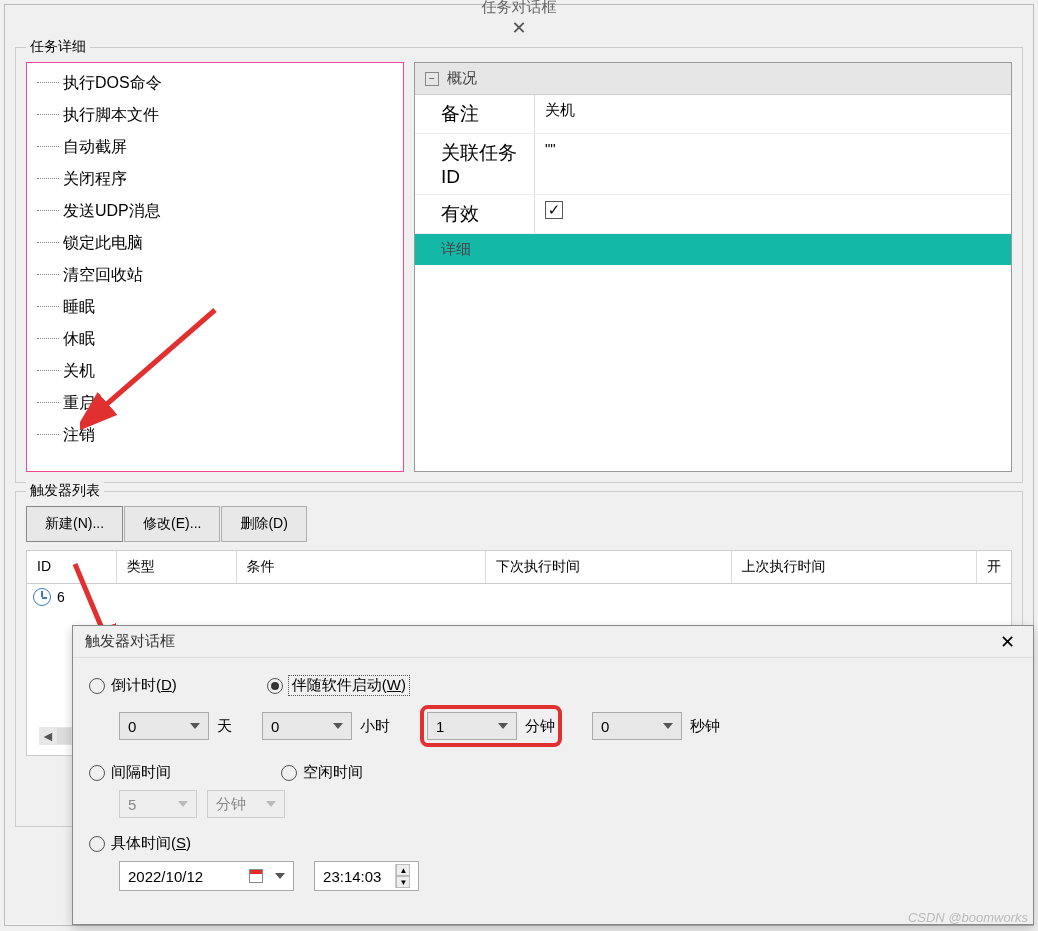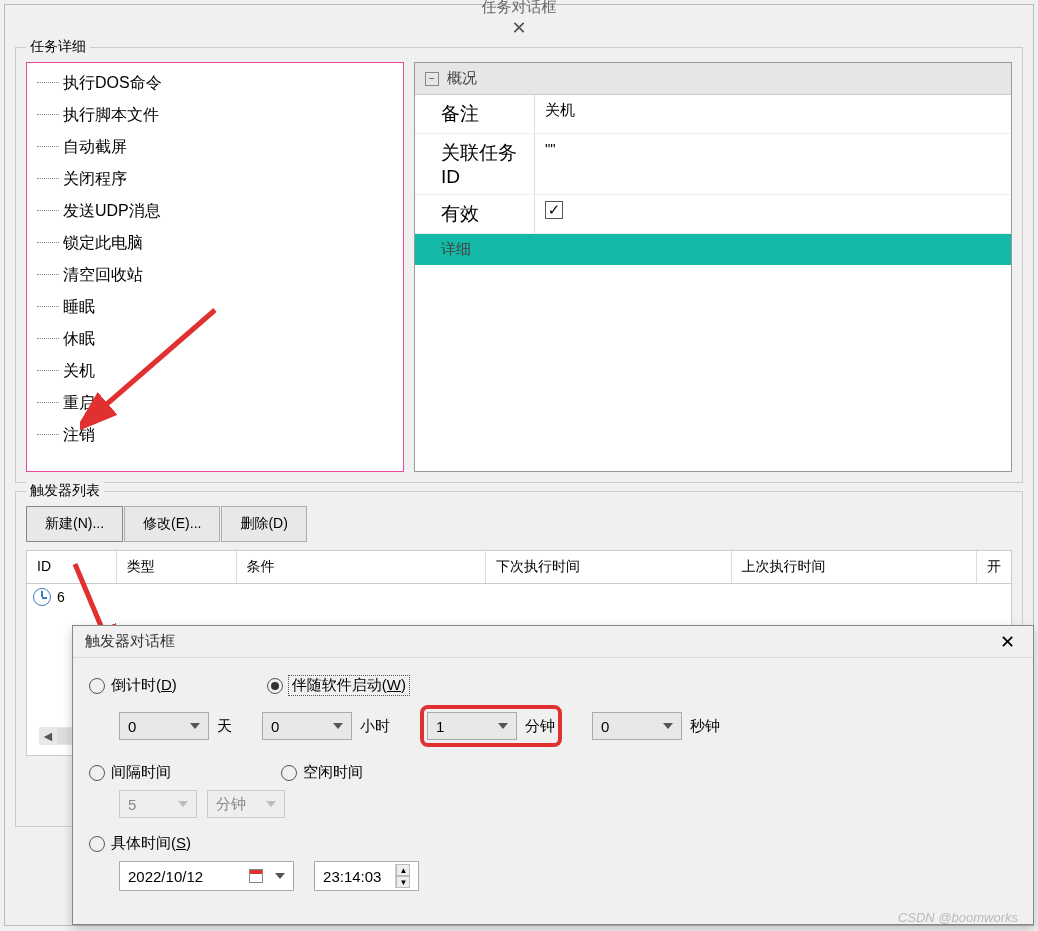--- a/index.html
+++ b/index.html
@@ -284,21 +284,21 @@
   }
   .spin div {
     width:14px; height:12px;
     display:flex; align-items:center; justify-content:center;
     font-size:8px; background:#eee; border:1px solid #bbb;
   }
   
   .arrow-svg { position:absolute; pointer-events:none; }
   .watermark {
     position:absolute;
-    right:20px; bottom:6px;
+    right:10px; bottom:6px;
     font-size:13px;
     color:#bbb;
     font-style:italic;
   }
 </style>
 </head>
 <body>
 
 <div class="window">
   <div class="titlebar">

